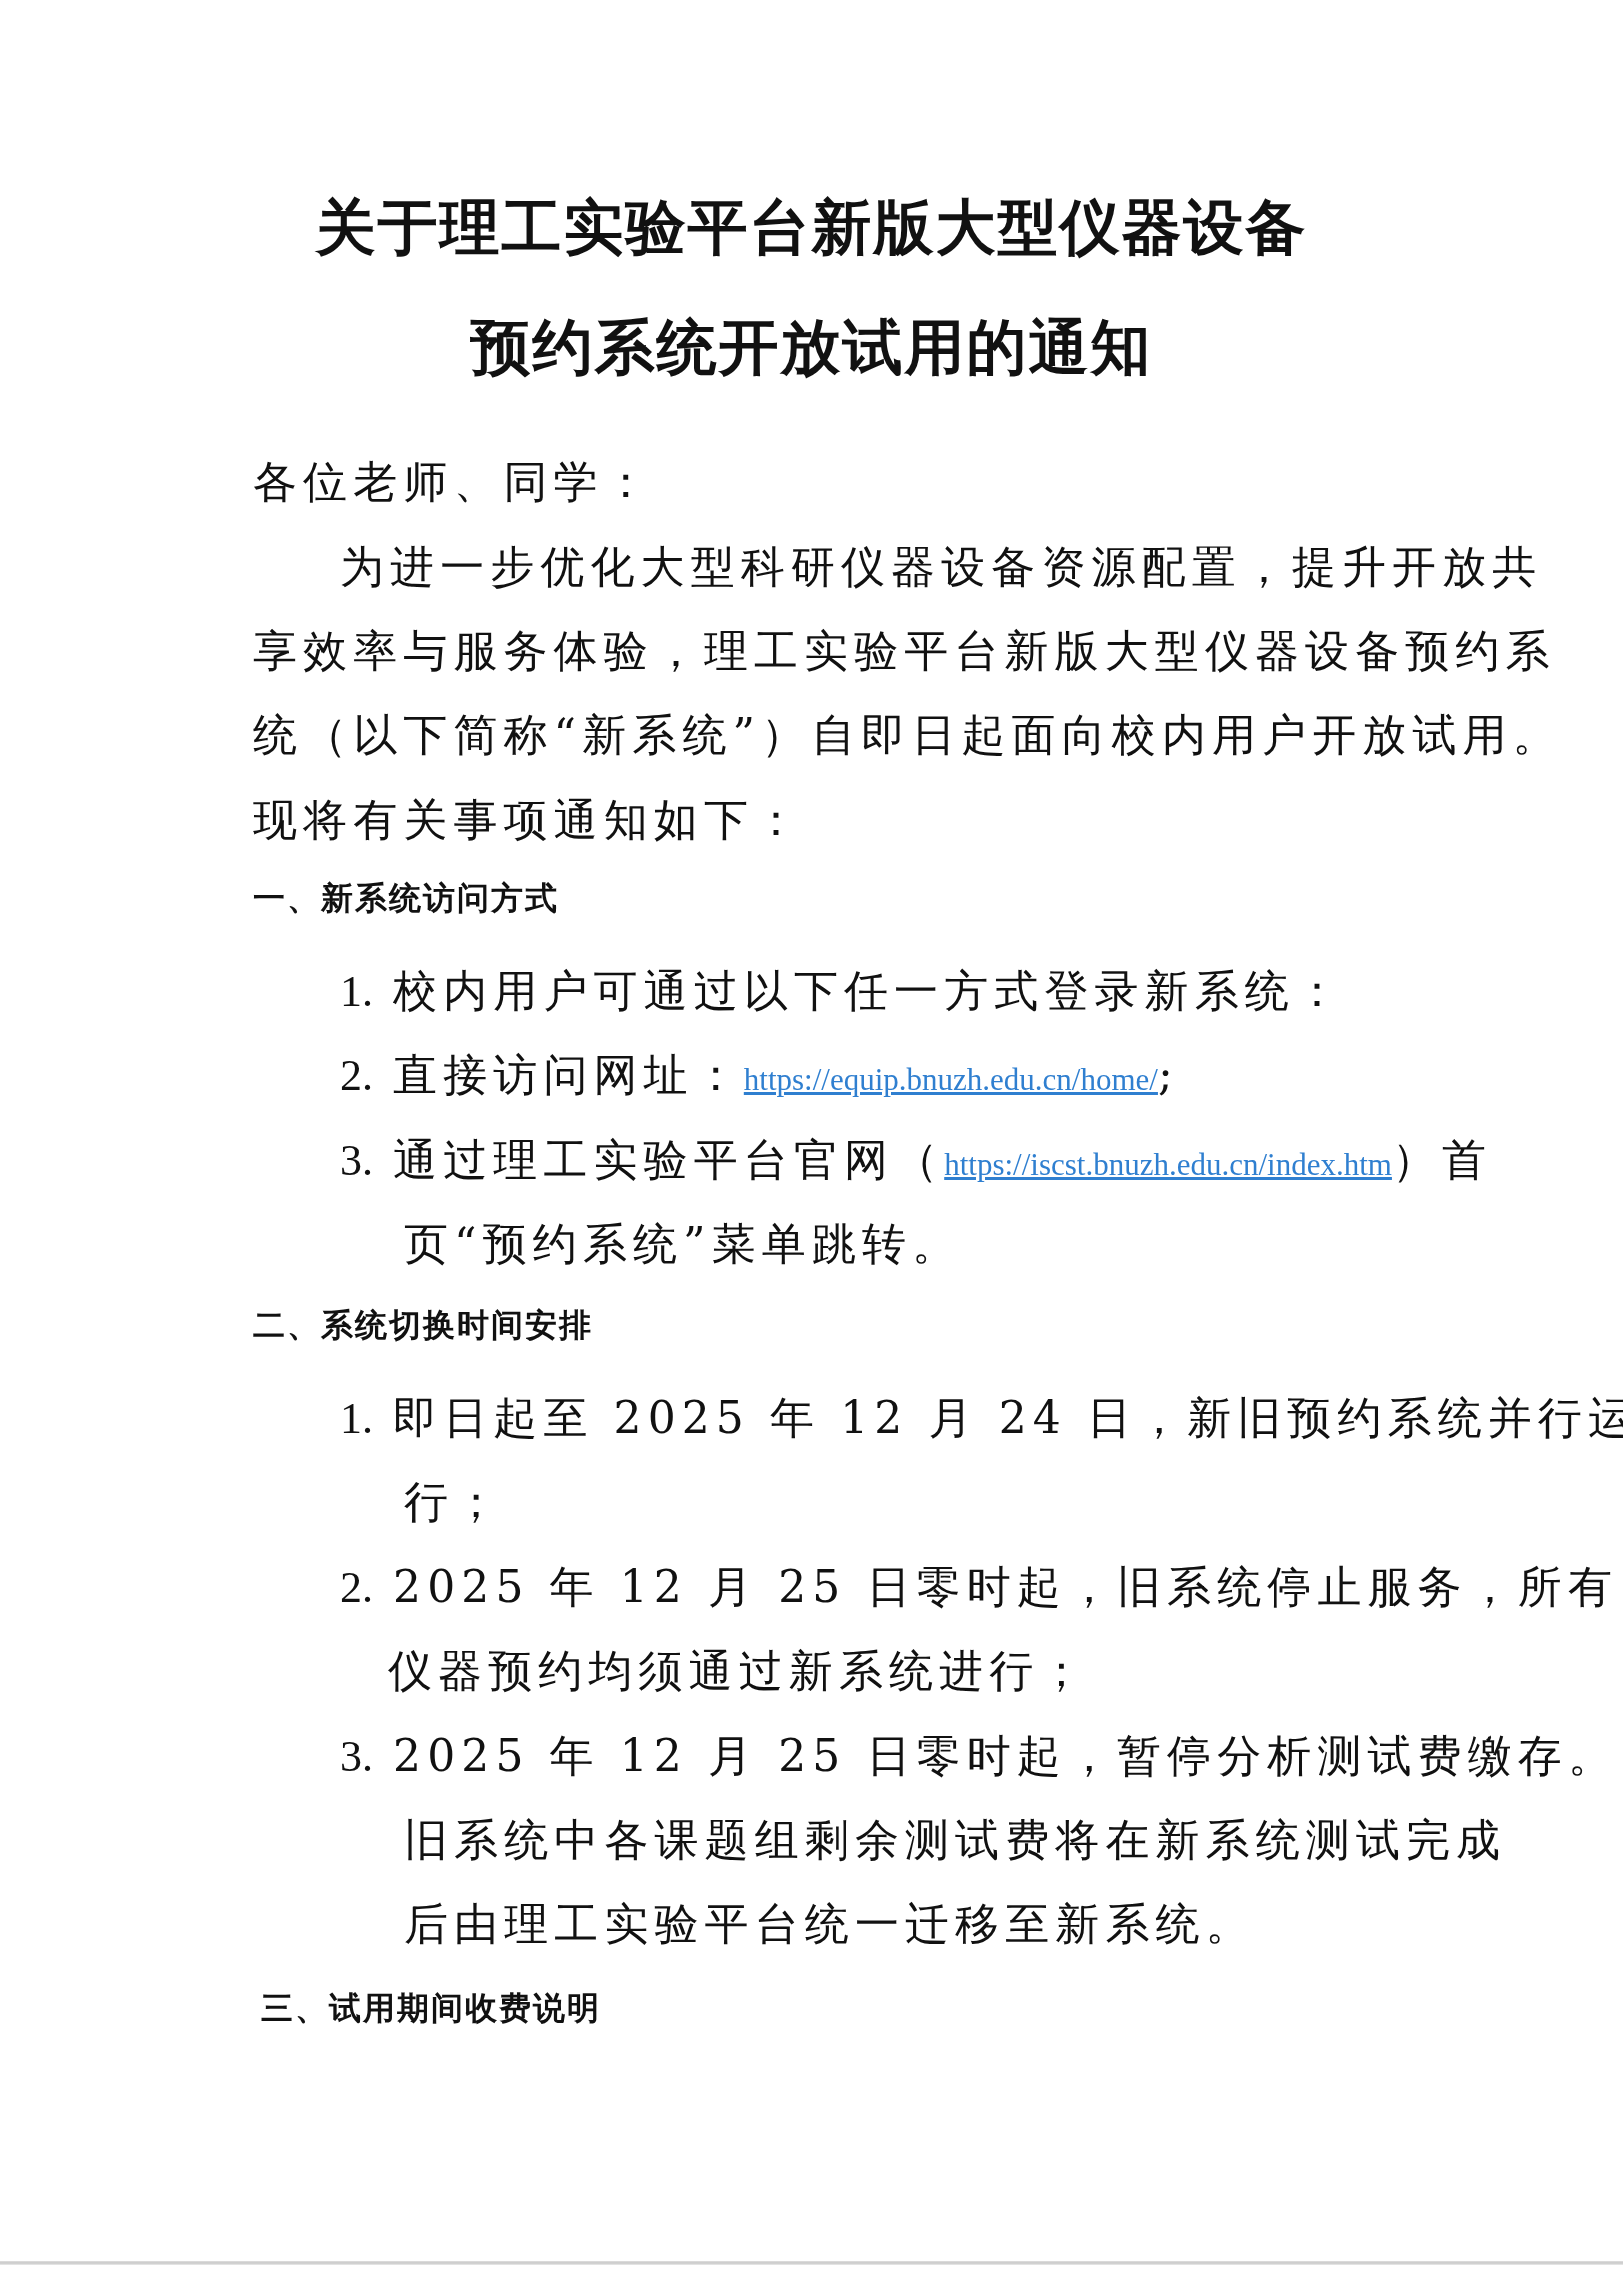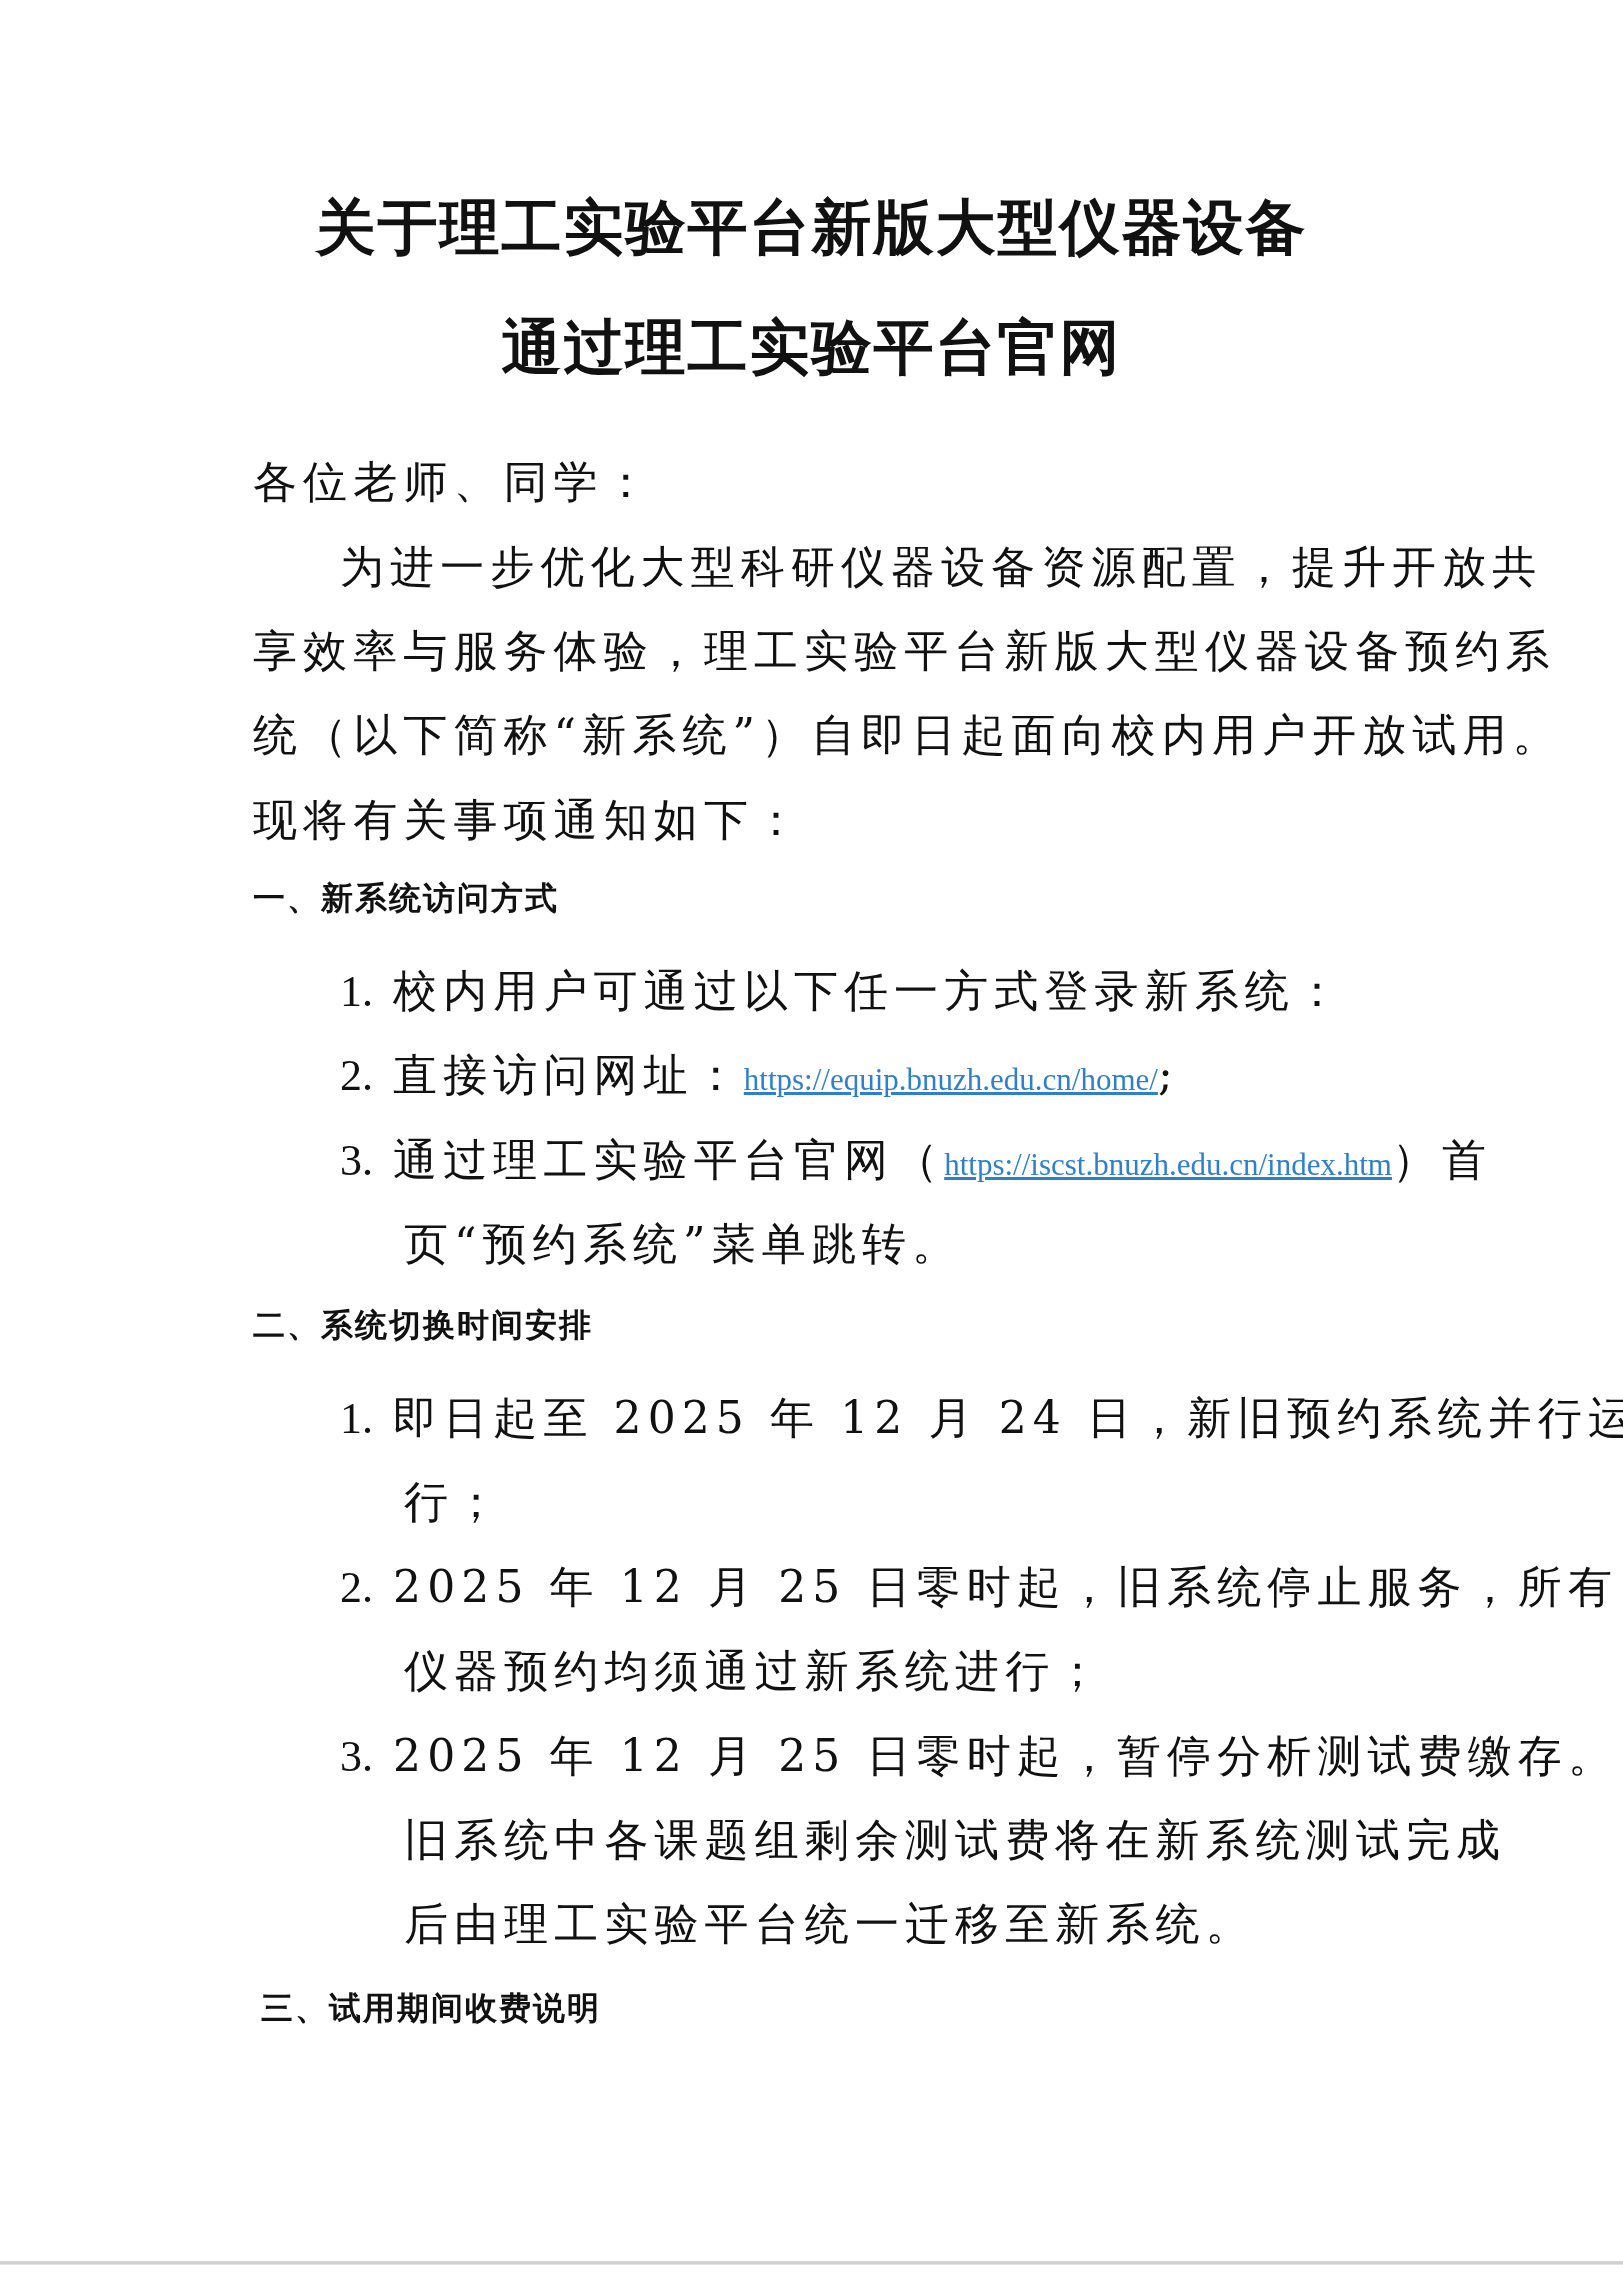--- a/index.html
+++ b/index.html
@@ -71,21 +71,21 @@
       height: 4.1px;
       background: linear-gradient(#e0e0e0, #c8c8c8, #ececec);
     }
   </style>
 </head>
 <body>
 
 <div class="page">
 
   <div class="title l1">关于理工实验平台新版大型仪器设备</div>
-  <div class="title l2">通过理工实验平台官网</div>
+  <div class="title l2">预约系统开放试用的通知</div>
 
   <div class="line" style="left:253px; top:460px;">各位老师、同学：</div>
 
   <div class="line" style="left:340px; top:545px;">为进一步优化大型科研仪器设备资源配置，提升开放共</div>
   <div class="line" style="left:253px; top:629px;">享效率与服务体验，理工实验平台新版大型仪器设备预约系</div>
   <div class="line" style="left:253px; top:713px;">统（以下简称“新系统”）自即日起面向校内用户开放试用。</div>
   <div class="line" style="left:253px; top:798px;">现将有关事项通知如下：</div>
 
   <div class="heading" style="left:253px; top:882px;">一、新系统访问方式</div>
 
@@ -110,21 +110,21 @@
   <div class="line" style="left:340px; top:1396px;">
     <span class="num">1.</span>
     <span>即日起至 2025 年 12 月 24 日，新旧预约系统并行运</span>
   </div>
   <div class="line" style="left:404px; top:1480px;">行；</div>
 
   <div class="line" style="left:340px; top:1565px;">
     <span class="num">2.</span>
     <span>2025 年 12 月 25 日零时起，旧系统停止服务，所有</span>
   </div>
-  <div class="line" style="left:404px; top:1649px;">仪器预约均须通过新系统进行；</div>
+  <div class="line" style="left:388px; top:1649px;">仪器预约均须通过新系统进行；</div>
 
   <div class="line" style="left:340px; top:1734px;text-align:right;">
     <span class="num">3.</span>
     <span>2025 年 12 月 25 日零时起，暂停分析测试费缴存。</span>
   </div>
   <div class="line" style="left:404px; top:1818px;">旧系统中各课题组剩余测试费将在新系统测试完成</div>
   <div class="line" style="left:404px; top:1902px;">后由理工实验平台统一迁移至新系统。</div>
 
   <div class="heading" style="left:261px; top:1992px;">三、试用期间收费说明</div>
 

